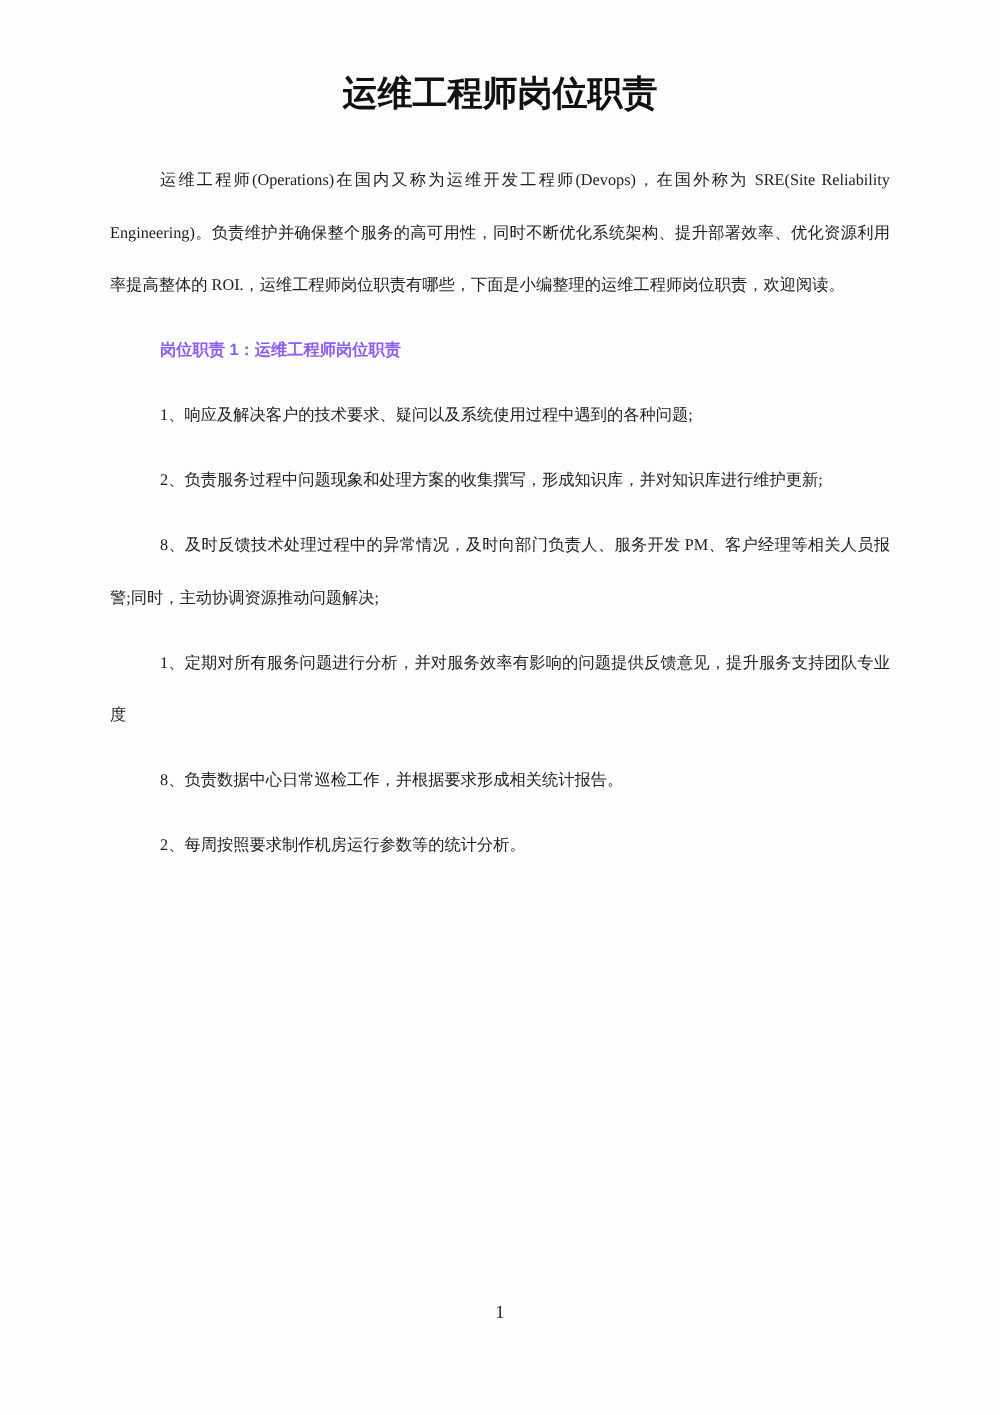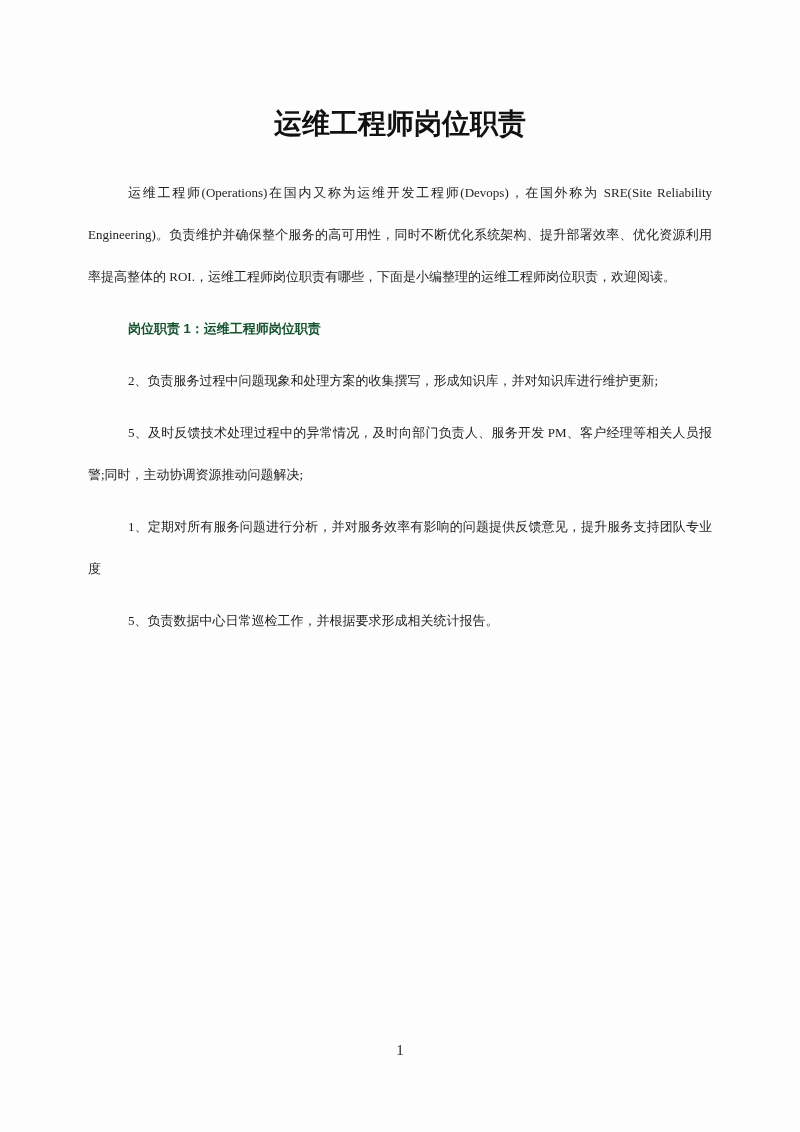--- a/index.html
+++ b/index.html
@@ -7,21 +7,21 @@
     padding: 0;
     background: #ffffff;
   }
   .page {
     position: relative;
     width: 800px;
     height: 1132px;
     margin: 0 auto;
     background: #fdfdfd;
     box-sizing: border-box;
-    padding: 106px 88px 0 88px;
+    padding: 57px 88px 0 88px;
     overflow: hidden;
     color: #1e1e1e;
     font-family: "Liberation Serif", "DejaVu Serif", serif;
   }
   .doc-title {
     margin: 0 0 30px 0;
     text-align: center;
     font-family: "Liberation Sans", "DejaVu Sans", sans-serif;
     font-size: 28px;
     font-weight: 700;
@@ -33,21 +33,21 @@
     line-height: 42px;
     text-align: justify;
   }
   .para {
     margin: 0 0 10px 0;
     text-indent: 40px;
   }
   .heading {
     font-family: "Liberation Sans", "DejaVu Sans", sans-serif;
     font-weight: 700;
-    color: #14532d;
+    color: #8b5cf6;
   }
   .page-footer {
     position: absolute;
     left: 0;
     right: 0;
     top: 1040px;
     text-align: center;
   }
   .page-number {
     font-size: 15px;
@@ -62,30 +62,32 @@
 <div class="page">
 
   <h1 class="doc-title">运维工程师岗位职责</h1>
 
   <div class="doc-content">
 
     <p class="para">运维工程师(Operations)在国内又称为运维开发工程师(Devops)，在国外称为 SRE(Site Reliability Engineering)。负责维护并确保整个服务的高可用性，同时不断优化系统架构、提升部署效率、优化资源利用率提高整体的 ROI.，运维工程师岗位职责有哪些，下面是小编整理的运维工程师岗位职责，欢迎阅读。</p>
 
     <p class="para heading">岗位职责 1：运维工程师岗位职责</p>
 
+    <p class="para">1、响应及解决客户的技术要求、疑问以及系统使用过程中遇到的各种问题;</p>
 
     <p class="para">2、负责服务过程中问题现象和处理方案的收集撰写，形成知识库，并对知识库进行维护更新;</p>
 
-    <p class="para">5、及时反馈技术处理过程中的异常情况，及时向部门负责人、服务开发 PM、客户经理等相关人员报警;同时，主动协调资源推动问题解决;</p>
+    <p class="para">8、及时反馈技术处理过程中的异常情况，及时向部门负责人、服务开发 PM、客户经理等相关人员报警;同时，主动协调资源推动问题解决;</p>
 
     <p class="para">1、定期对所有服务问题进行分析，并对服务效率有影响的问题提供反馈意见，提升服务支持团队专业度</p>
 
 
-    <p class="para">5、负责数据中心日常巡检工作，并根据要求形成相关统计报告。</p>
+    <p class="para">8、负责数据中心日常巡检工作，并根据要求形成相关统计报告。</p>
 
+    <p class="para">2、每周按照要求制作机房运行参数等的统计分析。</p>
 
   </div>
 
   <div class="page-footer">
     <span class="page-number">1</span>
   </div>
 
 </div>
 
 </body></html>

